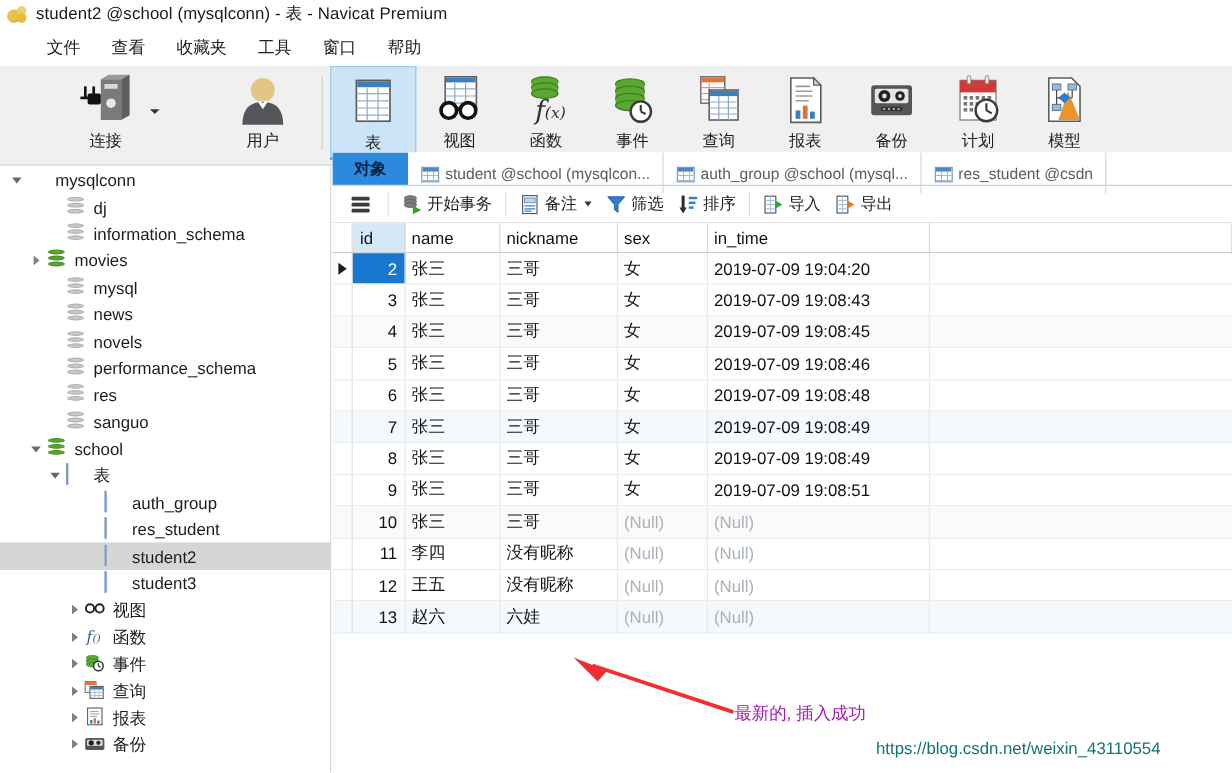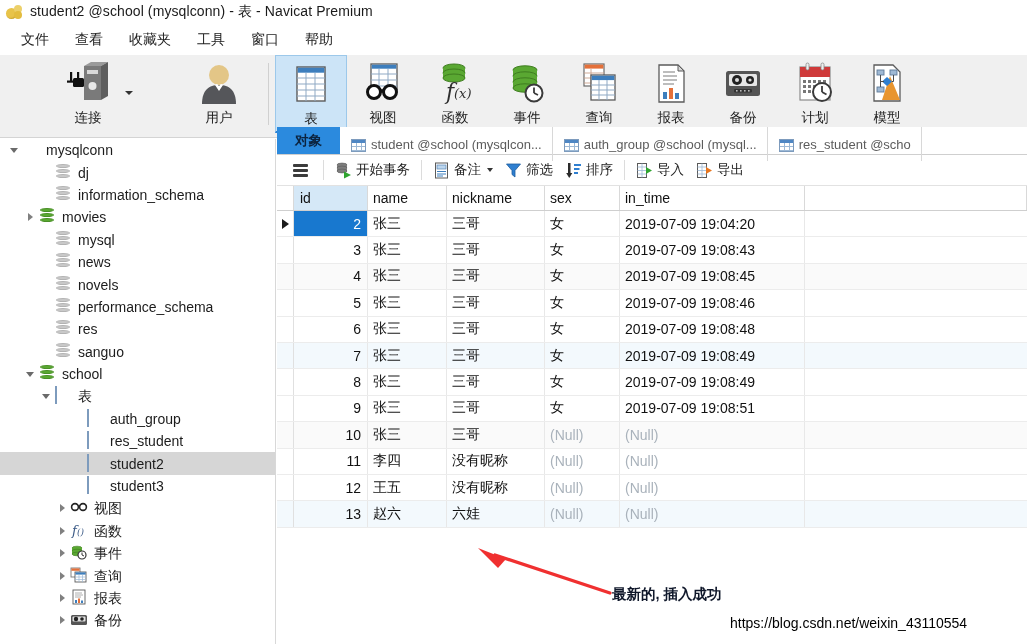--- a/index.html
+++ b/index.html
@@ -43,21 +43,21 @@
     background: #e3bc3e; left: 8px; top: 6px;
   }
   .title-text {
     font-size: 14px; color: #1a1a1a; letter-spacing: .1px; white-space: nowrap;
   }
 
   
   .menubar {
     position: absolute; left: 0; top: 26px; width: 940px; height: 28px;
     background: #ffffff; display: flex; align-items: center;
-    padding-left: 8px; box-sizing: border-box;
+    padding-left: 26px; box-sizing: border-box;
   }
   .menu-item {
     font-size: 14px; color: #222; padding: 3px 13px; cursor: default; white-space: nowrap;
   }
 
   
   .ribbon {
     position: absolute; left: 0; top: 55px; width: 1027px; height: 83px;
     background: #f0f0f0;
     border-bottom: 1px solid #d4d4d4;
@@ -187,44 +187,44 @@
   .grow.header {
     height: 24px; background: #ffffff; border-bottom: 1px solid #cfcfcf;
     font-size: 14px; color: #111;
   }
   .gcell {
     display: flex; align-items: center; padding: 0 5px; box-sizing: border-box;
     border-right: 1px solid #e8e8e8; overflow: hidden; white-space: nowrap;
   }
   .grow.header .gcell { border-right: 1px solid #d9d9d9; }
   .c-mark { width: 17px; justify-content: center; border-right: 1px solid #e0e0e0; }
-  .c-id   { width: 74px; justify-content: flex-end; padding-right: 6px; }
+  .c-id   { width: 44px; justify-content: flex-end; padding-right: 6px; }
   .c-name { width: 79px; }
   .c-nick { width: 98px; }
   .c-sex  { width: 75px; }
   .c-time { width: 185px; border-right: 1px solid #e8e8e8; }
   .c-pad  { flex: 1 1 auto; border-right: none; }
   .grow.header .c-id { background: #d5e8f7; justify-content: flex-start; padding-left: 6px; }
   .grow.alt { background: #fafafa; }
   .grow.altb { background: #f3f9fd; }
   .cell-null { color: #a9b2bb; }
   .sel-cell { background: #1878cf; color: #ffffff; }
   .rowmark {
     width: 0; height: 0; border-top: 5px solid transparent; border-bottom: 5px solid transparent;
     border-left: 7px solid #1c1c1c;
   }
 
   
   .anno-text {
     position: absolute; left: 612px; top: 585px;
-    font-size: 14.5px; color: #0f172a; white-space: nowrap; font-weight: bold;
+    font-size: 14.5px; color: #a21caf; white-space: nowrap;
   }
   .watermark {
     position: absolute; left: 730px; top: 615px;
-    font-size: 14px; color: #000000; white-space: nowrap;
+    font-size: 14px; color: #0f766e; white-space: nowrap;
   }
   svg.arrow { position:absolute; left:470px; top:545px; pointer-events:none; }
 </style>
 </head>
 <body>
 
 <div id="app">
 
   <div class="titlebar">
     <div class="nav-logo">
@@ -682,21 +682,21 @@
       <div class="tab">
         <span class="tbl"></span>
         <span>student @school (mysqlcon...</span>
       </div>
       <div class="tab">
         <span class="tbl"></span>
         <span>auth_group @school (mysql...</span>
       </div>
       <div class="tab">
         <span class="tbl"></span>
-        <span>res_student @scho</span>
+        <span>res_student @csdn</span>
       </div>
     </div>
 
     <div class="gridtoolbar">
       <div class="gt-btn" style="padding:2px 10px;">
         <span class="hamburger">
             <span></span>
             <span></span>
             <span></span>
           </span>

